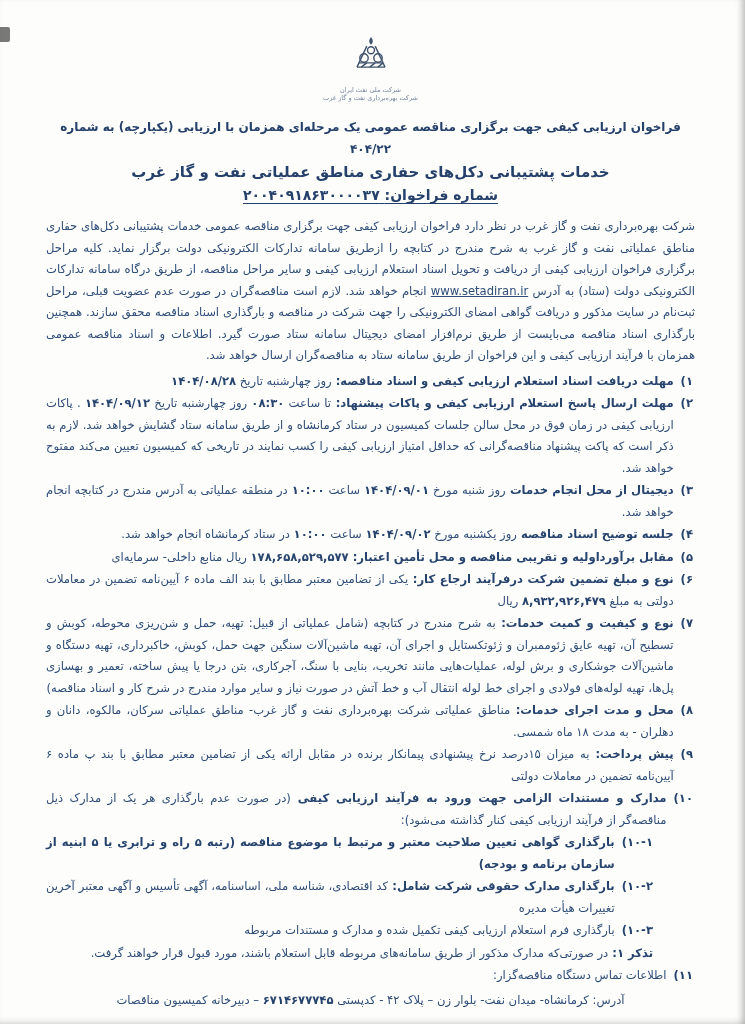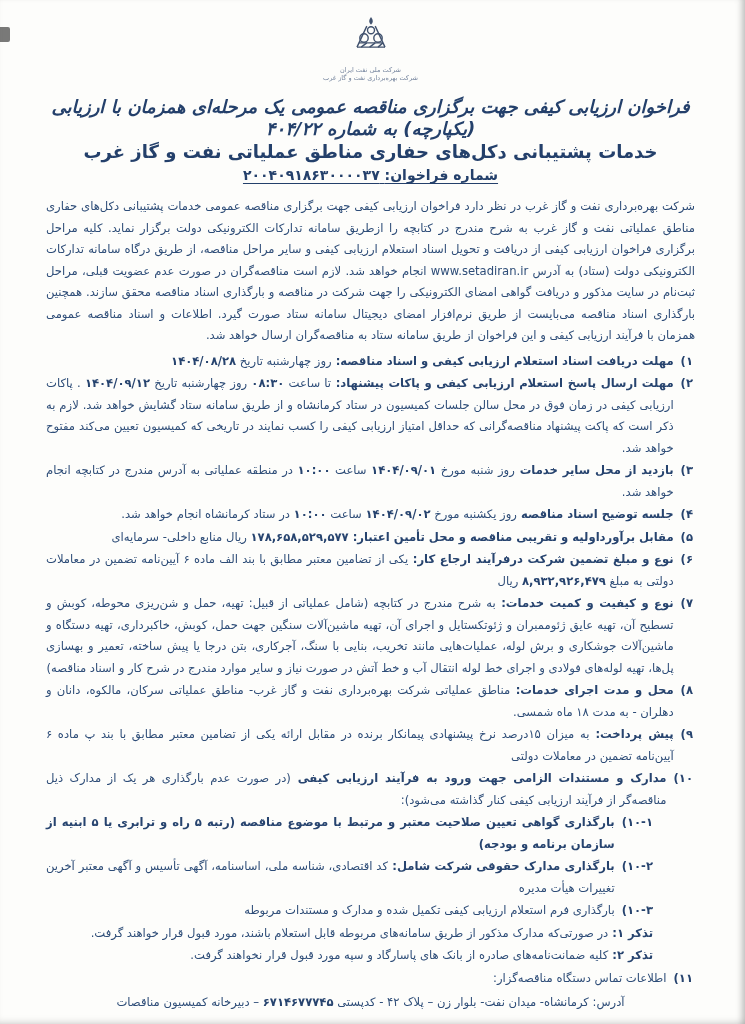--- a/index.html
+++ b/index.html
@@ -2,49 +2,49 @@
 <html dir="rtl" lang="fa"><head>
 <meta charset="utf-8">
 <style>
   html,body{margin:0;padding:0;background:#e9e9e9;}
   .page{
     position:relative;
     width:745px;height:1024px;
     margin:0 auto;
     background:#fdfdfb;
     box-sizing:border-box;
-    padding:16px 50px 0 46px;
+    padding:36px 50px 0 46px;
     font-family:"DejaVu Sans", sans-serif;
     color:#2e4d78;
     overflow:hidden;
   }
   .page::after{ 
     content:"";position:absolute;top:0;left:0;right:0;bottom:0;pointer-events:none;
     box-shadow:inset -7px 0 6px -4px rgba(80,80,80,.35), inset 0 -6px 6px -4px rgba(120,120,120,.25);
   }
   .artifact{position:absolute;background:#4c4c4c;opacity:.75;border-radius:2px;}
   .a1{top:27px;right:735px;left:0;width:13px;height:15px;}
   header{text-align:center;}
   .logo{display:inline-block;line-height:0;}
   .org-lines{margin-top:2px;}
   .org-lines div{
     font-size:6.5px;color:#5d6f8d;line-height:8px;opacity:.85;
     filter:blur(.3px);
   }
   .titles{margin-top:14px;text-align:center;font-weight:bold;color:#24406b;}
-  .titles .t1{font-size:18px;line-height:22px;font-style:italic;}
-  .titles .t2{font-size:18px;line-height:22px;margin-top:1px;}
+  .titles .t1{font-size:12px;line-height:22px;}
+  .titles .t2{font-size:15px;line-height:22px;margin-top:1px;}
   .titles .t3{font-size:14px;line-height:22px;margin-top:1px;}
   .t3 .u-wrap{text-decoration:underline;text-underline-offset:3px;}
   main{margin-top:10px;font-size:11.6px;}
   .intro{
     text-align:justify;line-height:21.5px;margin:0 0 4px 0;
   }
   .b{font-weight:bold;color:#27446f;}
-  .u{}
+  .u{text-decoration:underline;}
   .items{margin-top:2px;}
   .item{display:flex;gap:7px;line-height:21.5px;text-align:justify;margin:0 2px 1px 0;}
   .item .num{white-space:nowrap;font-weight:bold;color:#27446f;}
   .item .txt{flex:1;}
   .item.ind2{margin-right:42px;}
   .item.note .txt{text-align:right;}
   .contact{text-align:center;line-height:22px;margin-top:2px;}
   .contact p{margin:0;}
   svg .ink{stroke:#41526e;fill:none;stroke-width:2;}
   svg .inkfill{fill:#41526e;stroke:none;}
@@ -90,21 +90,21 @@
         <div class="item">
           <span class="num">۱)</span>
           <span class="txt"><span class="b">مهلت دریافت اسناد استعلام ارزیابی کیفی و اسناد مناقصه: </span><span>روز چهارشنبه تاریخ </span><span class="b">۱۴۰۴/۰۸/۲۸</span></span>
         </div>
         <div class="item">
           <span class="num">۲)</span>
           <span class="txt"><span class="b">مهلت ارسال پاسخ استعلام ارزیابی کیفی و پاکات پیشنهاد: </span><span>تا ساعت </span><span class="b">۰۸:۳۰</span><span> روز چهارشنبه تاریخ </span><span class="b">۱۴۰۴/۰۹/۱۲</span><span> . پاکات ارزیابی کیفی در زمان فوق در محل سالن جلسات کمیسیون در ستاد کرمانشاه و از طریق سامانه ستاد گشایش خواهد شد. لازم به ذکر است که پاکت پیشنهاد مناقصه‌گرانی که حداقل امتیاز ارزیابی کیفی را کسب نمایند در تاریخی که کمیسیون تعیین می‌کند مفتوح خواهد شد.</span></span>
         </div>
         <div class="item">
           <span class="num">۳)</span>
-          <span class="txt"><span class="b">بازدید از محل سایر خدمات </span><span>روز شنبه مورخ </span><span class="b">۱۴۰۴/۰۹/۰۱</span><span> ساعت </span><span class="b">۱۰:۰۰</span><span> در منطقه عملیاتی به آدرس مندرج در کتابچه انجام خواهد شد.</span></span>
+          <span class="txt"><span class="b">دیجیتال از محل انجام خدمات </span><span>روز شنبه مورخ </span><span class="b">۱۴۰۴/۰۹/۰۱</span><span> ساعت </span><span class="b">۱۰:۰۰</span><span> در منطقه عملیاتی به آدرس مندرج در کتابچه انجام خواهد شد.</span></span>
         </div>
         <div class="item">
           <span class="num">۴)</span>
           <span class="txt"><span class="b">جلسه توضیح اسناد مناقصه </span><span>روز یکشنبه مورخ </span><span class="b">۱۴۰۴/۰۹/۰۲</span><span> ساعت </span><span class="b">۱۰:۰۰</span><span> در ستاد کرمانشاه انجام خواهد شد.</span></span>
         </div>
         <div class="item">
           <span class="num">۵)</span>
           <span class="txt"><span class="b">مقابل برآورداولیه و تقریبی مناقصه و محل تأمین اعتبار: </span><span class="b">۱۷۸,۶۵۸,۵۲۹,۵۷۷</span><span> ریال منابع داخلی- سرمایه‌ای</span></span>
         </div>
         <div class="item">
@@ -135,23 +135,20 @@
           <span class="num">۱۰-۲)</span>
           <span class="txt"><span class="b">بارگذاری مدارک حقوقی شرکت شامل: </span><span>کد اقتصادی، شناسه ملی، اساسنامه، آگهی تأسیس و آگهی معتبر آخرین تغییرات هیأت مدیره</span></span>
         </div>
         <div class="item ind2">
           <span class="num">۱۰-۳)</span>
           <span class="txt"><span>بارگذاری فرم استعلام ارزیابی کیفی تکمیل شده و مدارک و مستندات مربوطه</span></span>
         </div>
         <div class="item ind2 note">
           <span class="txt"><span class="b">تذکر ۱: </span><span>در صورتی‌که مدارک مذکور از طریق سامانه‌های مربوطه قابل استعلام باشند، مورد قبول قرار خواهند گرفت.</span></span>
         </div>
-        <div class="item ind2 note">
-          <span class="txt"><span class="b">تذکر ۲: </span><span>کلیه ضمانت‌نامه‌های صادره از بانک های پاسارگاد و سپه مورد قبول قرار نخواهند گرفت.</span></span>
-        </div>
         <div class="item">
           <span class="num">۱۱)</span>
           <span class="txt"><span>اطلاعات تماس دستگاه مناقصه‌گزار:</span></span>
         </div>
       </section>
     <section class="contact">
       <p><span>آدرس: کرمانشاه- میدان نفت- بلوار زن – پلاک ۴۲ - کدپستی </span><span class="b">۶۷۱۴۶۷۷۷۴۵</span><span> – دبیرخانه کمیسیون مناقصات</span></p>
 
     </section>
   </main>

